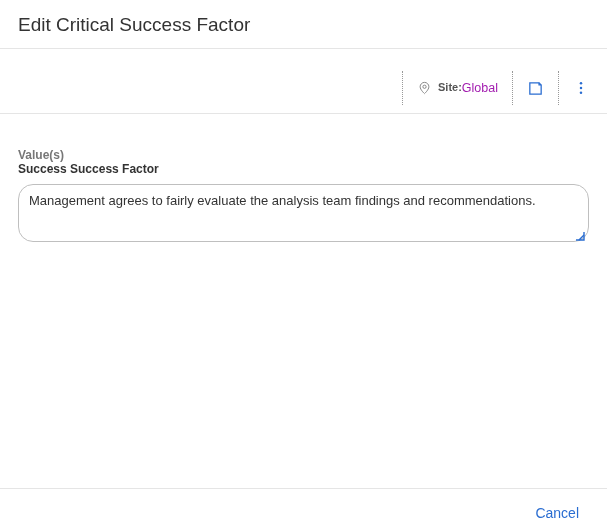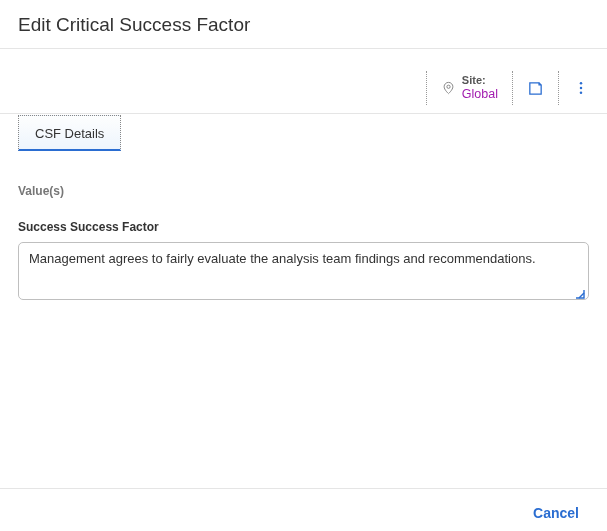--- a/index.html
+++ b/index.html
@@ -40,21 +40,21 @@
     min-height: 34px;
   }
   .ctx-cell:last-child { padding-right: 0; }
   .site-icon {
     color: #888;
     margin-right: 6px;
     display: flex;
   }
   .site-block {
     display: flex;
-    flex-direction: column;
+    flex-direction: row;
     line-height: 1.2;
     justify-content: center;
   }
   .site-label {
     font-size: 11px;
     color: #555;
     font-weight: 600;
   }
   .site-value {
     font-size: 12.5px;
@@ -80,36 +80,35 @@
     position: relative;
     top: 1px;
   }
   .form-area {
     padding: 34px 18px 0 18px;
   }
   .section-header {
     font-size: 12px;
     font-weight: 600;
     color: #777;
-    margin-bottom: 22px;
   }
   .field-label {
     font-size: 12px;
     font-weight: 600;
     color: #333;
     margin-bottom: 8px;
   }
   .ta-wrap {
     position: relative;
   }
   textarea {
     width: 100%;
     height: 58px;
     border: 1px solid #bfbfbf;
-    border-radius: 5px;
+    border-radius: 15px;
     padding: 8px 10px;
     font-family: inherit;
     font-size: 13px;
     color: #333;
     resize: none;
     outline: none;
   }
   .resize-handle {
     position: absolute;
     right: 4px;
@@ -126,21 +125,21 @@
     border-top: 1px solid #e5e5e5;
     padding: 12px 22px 0 0;
     display: flex;
     justify-content: flex-end;
   }
   .cancel-btn {
     background: none;
     border: none;
     color: #2a6dd1;
     font-size: 14px;
-    font-weight: 700;
+    font-weight: 400;
     cursor: pointer;
     padding: 4px 6px;
   }
 </style>
 </head>
 <body>
 
 <div class="page">
 
   <div class="title-bar">
@@ -172,23 +171,20 @@
       <span class="action-icon">
         <svg width="16" height="16" viewBox="0 0 24 24" fill="currentColor">
           <circle cx="12" cy="5" r="1.9"></circle>
           <circle cx="12" cy="12" r="1.9"></circle>
           <circle cx="12" cy="19" r="1.9"></circle>
         </svg>
       </span>
     </div>
   </div>
 
-  <div class="tabs-row">
-    <div class="tab">CSF Details</div>
-  </div>
 
   <div class="form-area">
     <div class="section-header">Value(s)</div>
     <div class="field-label">Success Success Factor</div>
     <div class="ta-wrap">
       <textarea id="csf-ta" style="">Management agrees to fairly evaluate the analysis team findings and recommendations.</textarea>
       <span class="resize-handle">
         <svg width="10" height="10" viewBox="0 0 10 10" fill="none" stroke="currentColor" stroke-width="1.4">
           <path d="M1 9 L9 9 L9 1"></path>
           <path d="M4 9 L9 4"></path>

